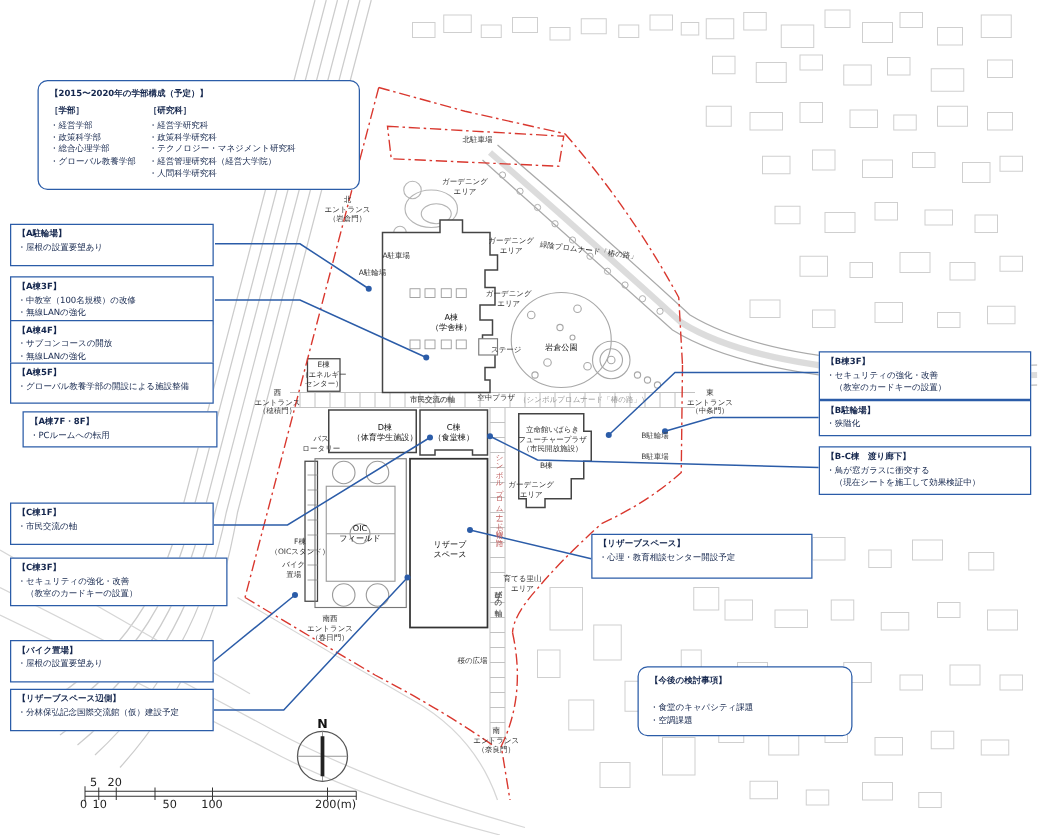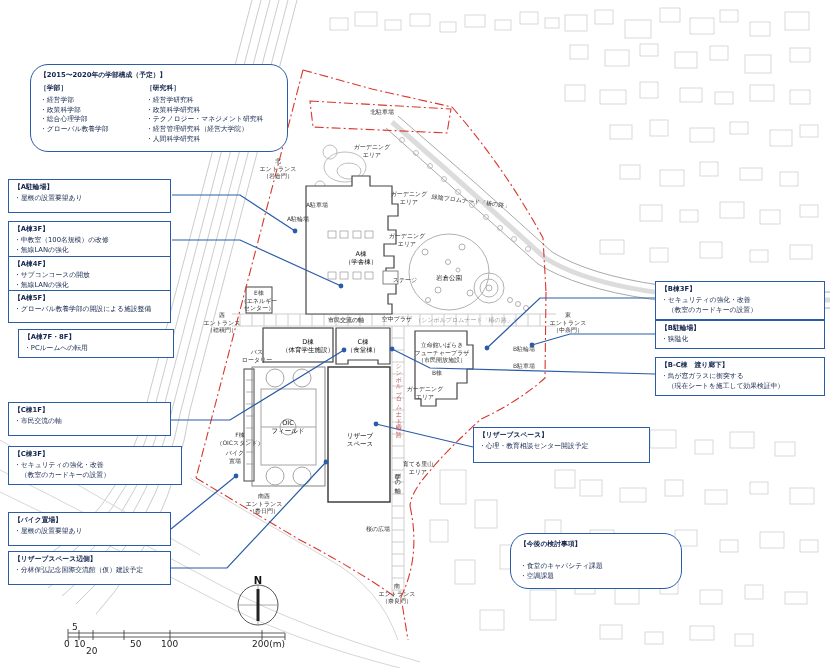--- a/index.html
+++ b/index.html
@@ -3,22 +3,22 @@
 <meta charset="utf-8">
 <style>
   html,body{margin:0;padding:0;background:#fff;}
   #stage{position:relative;width:830px;height:668px;background:#fff;overflow:hidden;
          font-family:"DejaVu Sans","Liberation Sans",sans-serif;color:#1a2a52;}
   svg{position:absolute;left:0;top:0;}
   
   .box{position:absolute;background:#fff;border:1.2px solid #2b5ca8;padding:3px 5px;
        font-size:6.8px;line-height:1.45;color:#14264d;box-sizing:border-box;}
   .box .t{font-weight:bold;margin-bottom:1px;}
-  .rounded{border-radius:18px;border-width:1.8px;padding:6px 9px;}
-  .cols{display:flex;gap:28px;margin-top:3px;}
+  .rounded{border-radius:8px;border-width:1.8px;padding:6px 9px;}
+  .cols{display:flex;gap:1px;margin-top:3px;}
   .cols .hdr{font-weight:bold;margin-bottom:2px;}
   .cols .col1{width:78px;flex:none;}
   
   .ml{position:absolute;transform:translate(-50%,-50%);text-align:center;
       font-size:6px;line-height:1.25;color:#333;white-space:pre-line;pointer-events:none;}
   .med{font-size:6.5px;color:#111;}
   .micro{font-size:6px;color:#444;}
   .muted{color:#999;}
   .mutedred{color:#c06060;}
   .axis{color:#666;font-weight:bold;}
@@ -417,20 +417,20 @@
   <div>　（現在シートを施工して効果検証中）</div>
 </div>
 <div class="box rounded" style="left:510px;top:533px;width:172px;min-height:48px">
   <div class="t" style="margin-bottom:12px">【今後の検討事項】</div>
   <div>・食堂のキャパシティ課題</div>
   <div>・空調課題</div>
 </div>
 
 <div class="north" style="left:258px;top:580px">N</div>
 <span class="scalenum" style="left:72px;top:622px">5</span>
-<span class="scalenum" style="left:86px;top:646px">20</span>
+<span class="scalenum" style="left:86px;top:622px">20</span>
 <span class="scalenum" style="left:64px;top:639px">0</span>
 <span class="scalenum" style="left:74px;top:639px">10</span>
 <span class="scalenum" style="left:130px;top:639px">50</span>
 <span class="scalenum" style="left:161px;top:639px">100</span>
 <span class="scalenum" style="left:252px;top:639px">200(m)</span>
 
 </div>
 
 </body></html>

